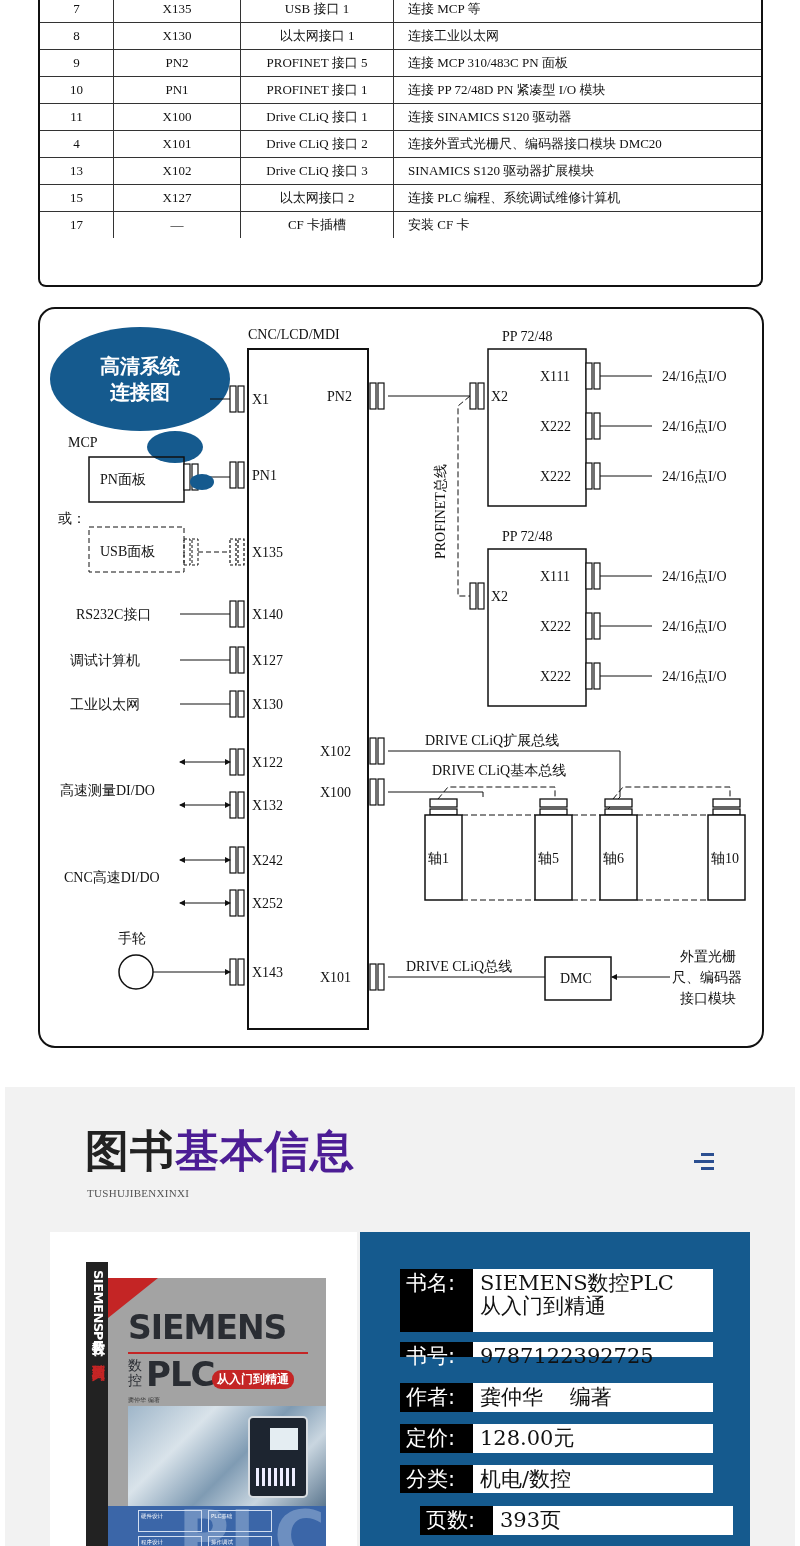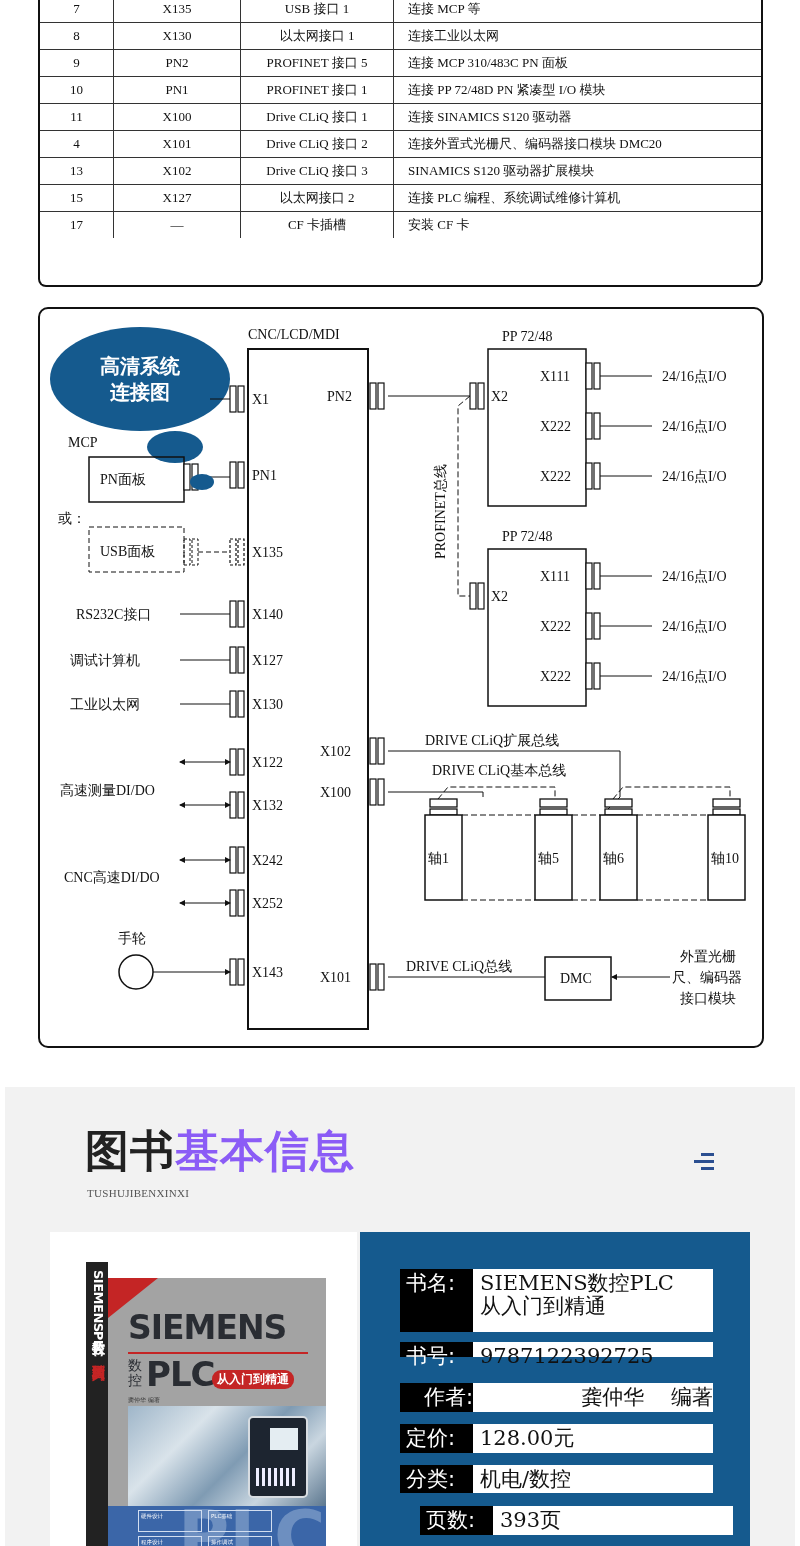--- a/index.html
+++ b/index.html
@@ -10,30 +10,30 @@
   table.ports { border-collapse:collapse; width:100%; font-size:13px; }
   table.ports td { border-bottom:1px solid #333; height:26px; padding:0; line-height:26px; }
   table.ports tr:last-child td { border-bottom:none; }
   table.ports td + td { border-left:1px solid #333; }
   td.c-no { width:73px; text-align:center; }
   td.c-id { width:126px; text-align:center; }
   td.c-nm { width:152px; text-align:center; }
   td.c-ds { padding-left:14px !important; text-align:left; }
 
   
-  .diagram { position:absolute; left:38px; top:307px; width:726px; height:741px; border:2px solid #111; border-radius:10px; box-sizing:border-box; background:#fff; }
+  .diagram { position:absolute; left:38px; top:307px; width:726px; height:741px; border:2px solid #111; border-radius:17px; box-sizing:border-box; background:#fff; }
   .diagram svg { position:absolute; left:0; top:0; }
   .dtext { font-family:"Liberation Serif","DejaVu Serif",serif; font-size:14px; fill:#111; }
   .badge-text { font-family:"Liberation Sans","DejaVu Sans",sans-serif; font-weight:bold; fill:#fff; font-size:20px; }
 
   
   .info-sec { position:absolute; left:5px; top:1087px; width:790px; height:459px; background:#f2f2f2; }
   .info-title { position:absolute; left:80px; top:35px; font-family:"DejaVu Sans","Liberation Sans",sans-serif; font-weight:bold; font-size:44px; letter-spacing:1px; }
   .info-title .t1 { color:#222; }
-  .info-title .t2 { color:#8b5cf6; }
+  .info-title .t2 { color:#4c1d95; }
   .info-sub { position:absolute; left:82px; top:100px; font-size:11px; color:#555; letter-spacing:0.3px; }
   .menu-icon { position:absolute; left:689px; top:63px; width:22px; height:22px; cursor:pointer; }
   .menu-icon span { position:absolute; height:3px; background:#2b4f91; }
 
   .cover-panel { position:absolute; left:45px; top:145px; width:307px; height:314px; background:#fff; }
   .cover { position:absolute; left:36px; top:30px; width:240px; height:284px; }
   .spine { position:absolute; left:0; top:0; width:22px; height:284px; background:#222; }
   .spine-text { position:absolute; left:1px; top:8px; width:20px; writing-mode:vertical-rl; font-family:"DejaVu Sans",sans-serif; font-weight:bold; font-size:13px; color:#fff; letter-spacing:-0.5px; }
   .spine-text .red { color:#c42525; }
   .front { position:absolute; left:22px; top:16px; width:218px; height:284px; background:#a3a3a3; overflow:hidden; }
@@ -408,21 +408,21 @@
       <div class="k">书名:</div>
       <div class="v">
           <div>SIEMENS数控PLC</div>
           <div>从入门到精通</div>
         </div>
     </div>
     <div class="info-row" style="top:110px;height:15px;">
       <div class="k">书号:</div>
       <div class="v">9787122392725</div>
     </div>
-    <div class="info-row" style="top:151px;height:29px;text-align:right;">
+    <div class="info-row" style="top:151px;height:29px;">
       <div class="k">作者:</div>
       <div class="v" style="white-space:pre;">龚仲华    编著</div>
     </div>
     <div class="info-row" style="top:192px;height:29px;">
       <div class="k">定价:</div>
       <div class="v">128.00元</div>
     </div>
     <div class="info-row" style="top:233px;height:28px;">
       <div class="k">分类:</div>
       <div class="v">机电/数控</div>

